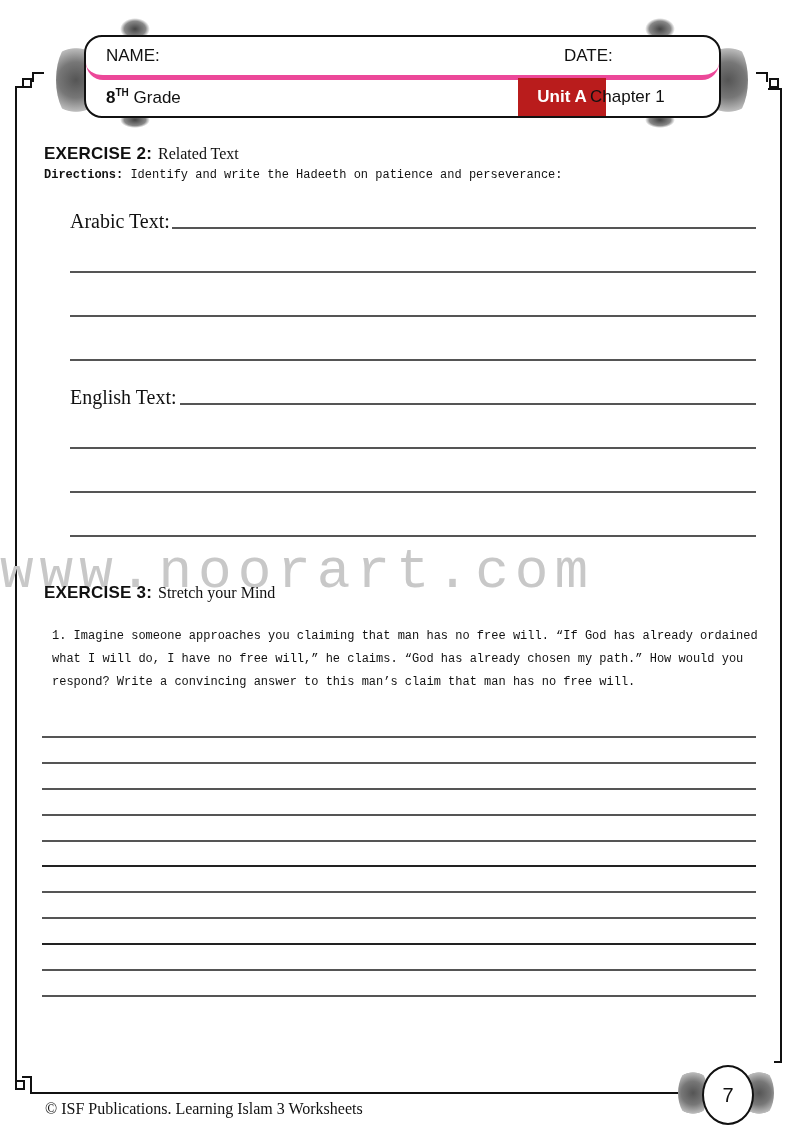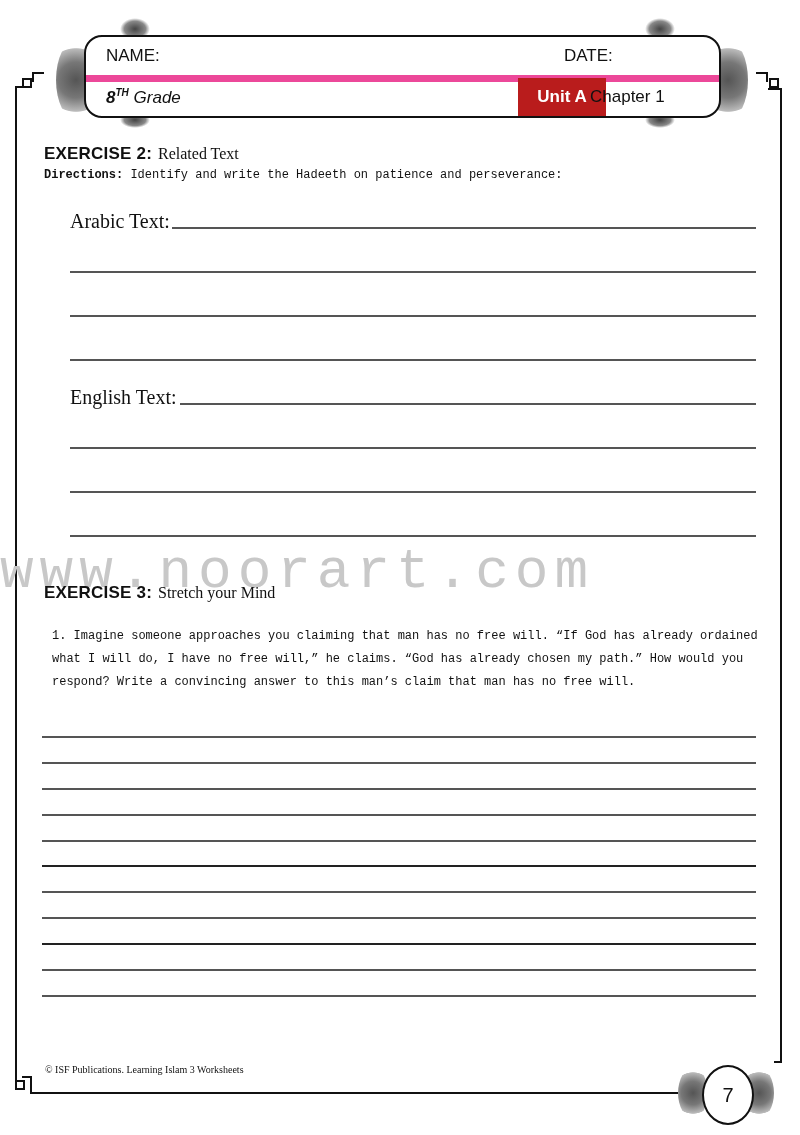--- a/index.html
+++ b/index.html
@@ -7,34 +7,34 @@
   .abs { position:absolute; }
   
   .frame-left { left:15px; top:88px; width:2px; height:1000px; background:#111; }
   .frame-right { left:780px; top:88px; width:2px; height:975px; background:#111; }
   .frame-bottom { left:32px; top:1092px; width:646px; height:2px; background:#111; }
   .corner { border:2px solid #111; background:#fff; }
   .ornament { border-radius:50%; background: radial-gradient(circle, #555 0%, #777 40%, #bbb 70%, rgba(255,255,255,0) 72%); }
   .orn-spike { background: radial-gradient(ellipse, #444 0%, #888 50%, rgba(255,255,255,0) 70%); }
   
   .header-box { left:84px; top:35px; width:633px; height:79px; border:2px solid #111; border-radius:18px; background:#fff; overflow:hidden; }
-  .header-row1 { position:absolute; left:0; top:0; width:100%; height:38px; border-bottom:7px solid #ec4899; }
+  .header-row1 { position:absolute; left:0; top:0; width:100%; height:38px; border-bottom:5px solid #ec4899;border-radius:17px; }
   .header-row2 { position:absolute; left:0; top:41px; width:100%; height:38px; }
   .hdr-text { font-family:"Liberation Sans", sans-serif; font-size:17px; color:#111; position:absolute; }
   .unit-cell { position:absolute; left:432px; top:0; width:88px; height:38px; background:#b91c1c; color:#fff; font-family:"Liberation Sans", sans-serif; font-weight:bold; font-size:17px; line-height:38px; text-align:center; }
   .chapter-cell { position:absolute; left:504px; top:0; font-family:"Liberation Sans", sans-serif; font-size:17px; line-height:38px; }
   
   .ex-heading { font-family:"Liberation Sans", sans-serif; font-weight:bold; font-size:17px; letter-spacing:0.2px; }
   .ex-sub { font-family:"Liberation Serif", serif; font-size:16px; margin-left:6px; }
   .body-text { font-family:Liberation Mono, monospace; font-size:12px; line-height:23px; }
   .line { position:absolute; height:2px; background:#555; }
   .label { font-family:"Liberation Serif", serif; font-size:20px; position:absolute; }
   .watermark { left:0; top:544px; width:800px; font-family:"Liberation Mono", monospace; font-size:56px; color:#c8c8c8; letter-spacing:6px; white-space:nowrap; line-height:56px; }
   .page-circle { left:702px; top:1065px; width:48px; height:56px; border:2px solid #111; border-radius:50%; background:#fff; font-family:"Liberation Sans", sans-serif; font-size:20px; text-align:center; line-height:56px; }
-  .footer { left:45px; top:1064px; font-family:"Liberation Serif", serif; font-size:10px; }
+  .footer { left:45px; top:1100px; font-family:"Liberation Serif", serif; font-size:16px; }
 </style>
 </head>
 <body>
 
 <div class="abs frame-left"></div>
 <div class="abs frame-right"></div>
 <div class="abs frame-bottom"></div>
 
 <div class="abs" style="left:15px;top:86px;width:12px;height:2px;background:#111;"></div>
 <div class="abs corner" style="left:22px;top:78px;width:6px;height:6px;"></div>
@@ -58,21 +58,21 @@
 <div class="abs ornament" style="left:708px;top:40px;width:40px;height:80px;"></div>
 <div class="abs orn-spike" style="left:645px;top:18px;width:30px;height:22px;"></div>
 <div class="abs orn-spike" style="left:645px;top:112px;width:30px;height:16px;"></div>
 
 <div class="abs header-box">
   <div class="header-row1">
     <span class="hdr-text" style="left:20px;top:9px;">NAME:</span>
     <span class="hdr-text" style="left:446px;top:9px;margin-left:32px;">DATE:</span>
   </div>
   <div class="header-row2">
-    <span class="hdr-text" style="left:20px;top:9px;font-style:italic;"><b>8</b><sup style="font-size:10px;font-weight:bold;">TH</sup> <span>Grade</span></span>
+    <span class="hdr-text" style="left:20px;top:9px;"><b>8</b><sup style="font-size:10px;font-weight:bold;">TH</sup> <span>Grade</span></span>
     <div class="unit-cell">Unit A</div>
     <div class="chapter-cell">Chapter 1</div>
   </div>
 </div>
 
 <div class="abs" style="left:44px;top:144px;">
   <span class="ex-heading">EXERCISE 2:</span><span class="ex-sub">Related Text</span>
 </div>
 <div class="abs body-text" style="left:44px;top:164px;">
   <b>Directions:</b> <span>Identify and write the Hadeeth on patience and perseverance:</span>

